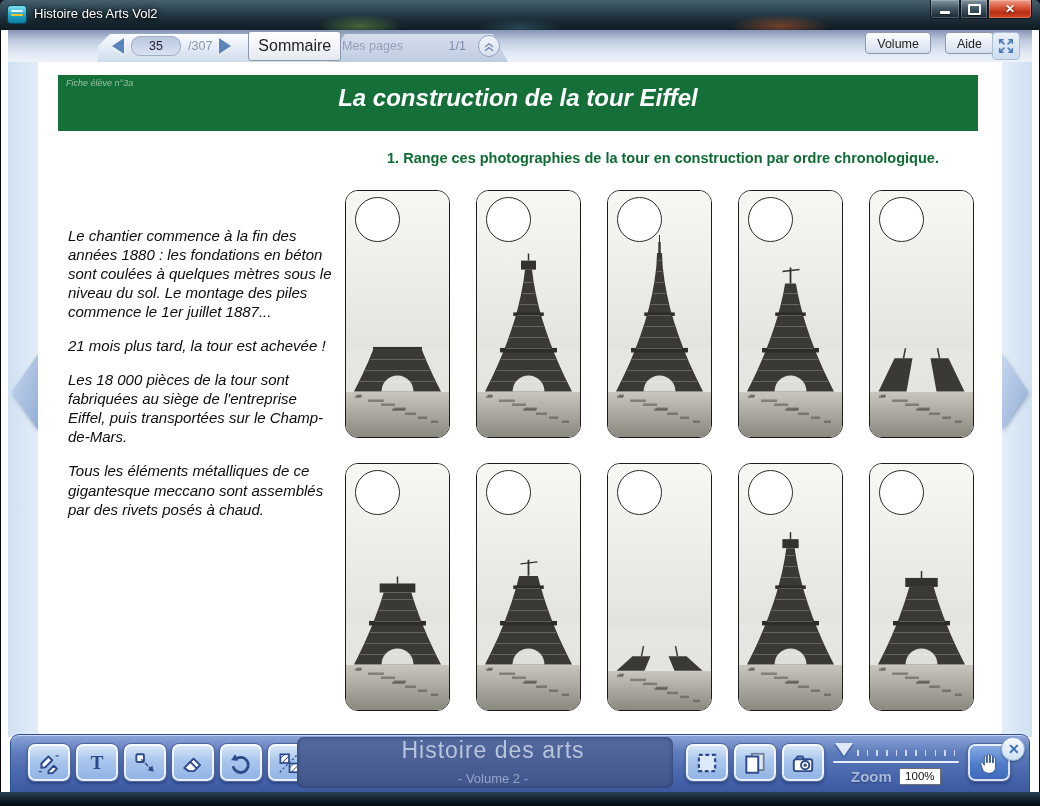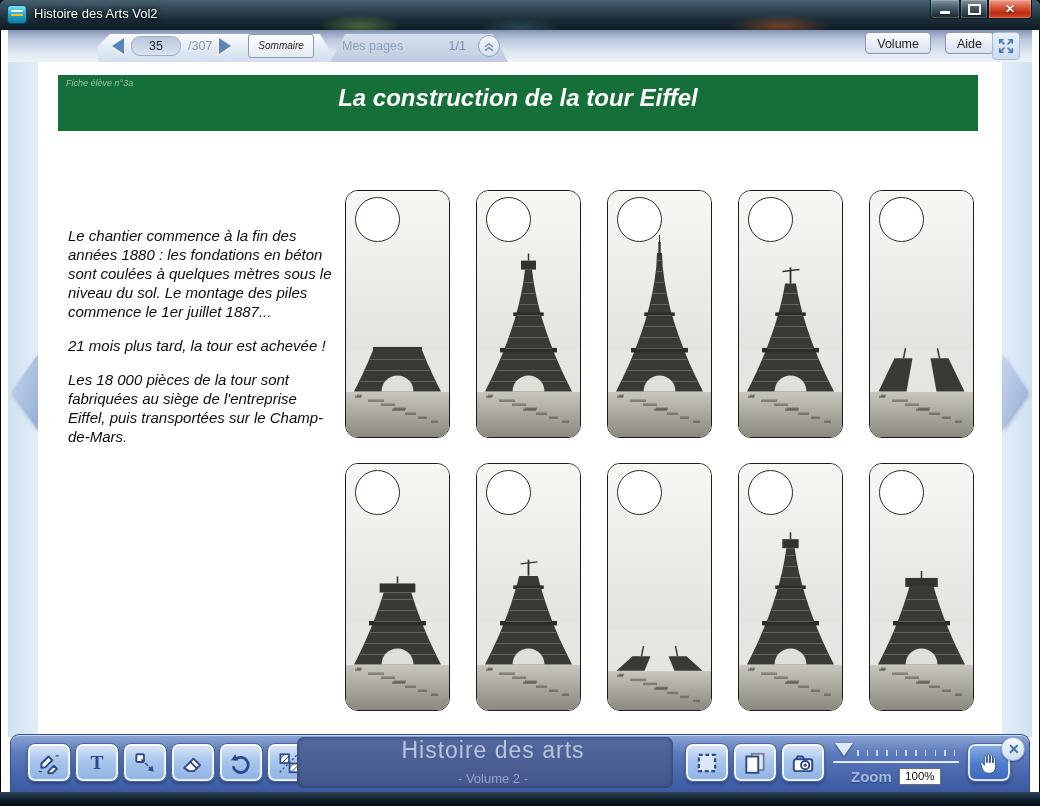--- a/index.html
+++ b/index.html
@@ -41,23 +41,23 @@
     background:linear-gradient(#d7dfee,#bfcce1);
     clip-path:polygon(15px 0,calc(100% - 15px) 0,100% 100%,0 100%);
     filter:drop-shadow(0 0 1px #98a8c2);}
   .nav-controls{position:absolute;left:104px;top:33px;height:26px;display:flex;align-items:center;gap:7px;}
   .nav-arrow{width:0;height:0;border-top:8px solid transparent;border-bottom:8px solid transparent;cursor:pointer;}
   .nav-arrow.prev{border-right:12px solid #5b84bd;filter:drop-shadow(0 1px 1px #fff);}
   .nav-arrow.next{border-left:12px solid #5b84bd;filter:drop-shadow(0 1px 1px #fff);}
   .page-input{width:48px;height:18px;border:1px solid #9fb0ca;border-radius:9px;
     background:linear-gradient(#b9c7de,#d9e2f0);text-align:center;font-size:12.5px;color:#223;line-height:18px;}
   .page-total{font-size:12.5px;color:#8a97ad;}
-  .btn-sommaire{margin-left:10px;height:24px;padding:0 9px;border:1px solid #8b97ab;border-radius:3px;
-    background:linear-gradient(#fff,#e4e9f2);font-size:10px;color:#222;line-height:20px;
-    box-shadow:0 1px 1px #fff inset;font-style:italic;}
+  .btn-sommaire{margin-left:10px;height:30px;padding:0 9px;border:1px solid #8b97ab;border-radius:3px;
+    background:linear-gradient(#fff,#e4e9f2);font-size:16px;color:#222;line-height:20px;
+    box-shadow:0 1px 1px #fff inset;}
   .mespages{position:absolute;left:334px;top:33px;width:158px;height:26px;display:flex;align-items:center;gap:12px;}
   .mespages .lbl{font-size:12.5px;color:#93a1ba;flex:1;}
   .mespages .cnt{font-size:12.5px;color:#7d8ca8;}
   .collapse-circle{width:20px;height:20px;border-radius:50%;border:1px solid #93a5c2;
     background:linear-gradient(#f2f6fb,#d7e1ef);display:grid;place-items:center;}
   .nav-right{position:absolute;right:34px;top:32px;display:flex;gap:14px;align-items:center;}
   .nav-btn{height:22px;padding:0 11px;border:1px solid #8b97ab;border-radius:4px;
     background:linear-gradient(#ffffff,#e9eef6 50%,#d7e0ee);font-size:12.5px;color:#222;line-height:22px;
     box-shadow:0 1px 1px #fff inset;}
   .expand-btn{position:absolute;right:-26px;top:0px;width:26px;height:26px;border-radius:4px;
@@ -233,25 +233,27 @@
           </svg>
       </span>
     </div>
 
     <div class="page">
       <div class="green-band">
         <span class="fiche">Fiche élève n°3a</span>
         <div class="gtitle">La construction de la tour Eiffel</div>
       </div>
 
+      <div class="instruction">1. Range ces photographies de la tour en construction par ordre chronologique.</div>
 
       <div class="left-col">
         <p>Le chantier commence à la fin des années 1880 : les fondations en béton sont coulées à quelques mètres sous le niveau du sol. Le montage des piles commence le 1er juillet 1887...</p>
         <p>21 mois plus tard, la tour est achevée !</p>
         <p>Les 18 000 pièces de la tour sont fabriquées au siège de l'entreprise Eiffel, puis transportées sur le Champ-de-Mars.</p>
+        <p>Tous les éléments métalliques de ce gigantesque meccano sont assemblés par des rivets posés à chaud.</p>
       </div>
 
       <div class="prow r1">
         <div class="card">
             <svg class="photo" viewBox="0 0 103 246" preserveAspectRatio="none">
               <rect width="103" height="246" fill="url(#skyG)"></rect>
               <rect y="158.48999999999998" width="103" height="42" fill="#e9e9e5" opacity="0.55"></rect>
               <rect y="200.48999999999998" width="103" height="45.51000000000002" fill="url(#groundG)"></rect>
               <rect x="11" y="203.48999999999998" width="5" height="2.5" fill="#4a4741" opacity="0.5"></rect>
               <rect x="48" y="216.48999999999998" width="12" height="2.5" fill="#4a4741" opacity="0.5"></rect>

